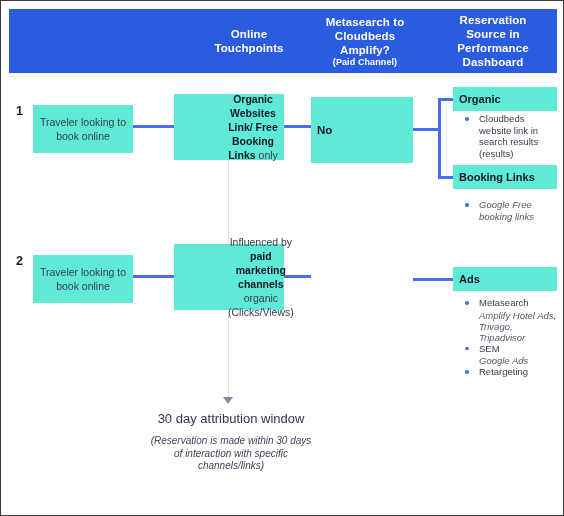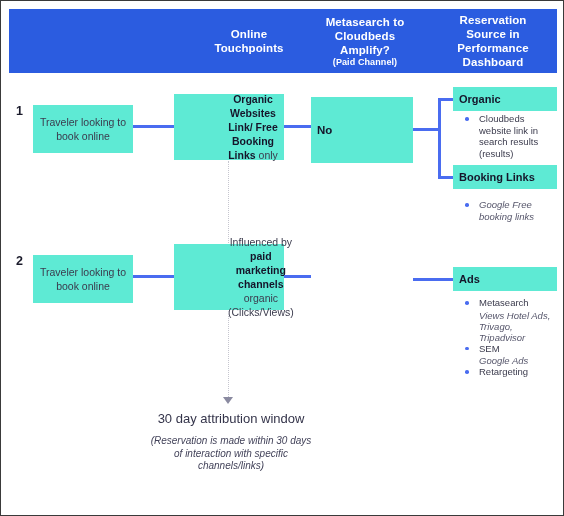--- a/index.html
+++ b/index.html
@@ -299,21 +299,21 @@
   <div class="hline l2c"></div>
 
   <div class="gbox src-box sb-ads">
     <div class="inner">Ads</div>
   </div>
   <div class="src-list sl-ads">
     <div class="li">
       <span class="bullet"></span>
       <span>Metasearch</span>
     </div>
-    <div class="sub">Views Hotel Ads, Trivago, Tripadvisor</div>
+    <div class="sub">Amplify Hotel Ads, Trivago, Tripadvisor</div>
     <div class="li">
       <span class="bullet"></span>
       <span>SEM</span>
     </div>
     <div class="sub">Google Ads</div>
     <div class="li">
       <span class="bullet"></span>
       <span>Retargeting</span>
     </div>
   </div>

